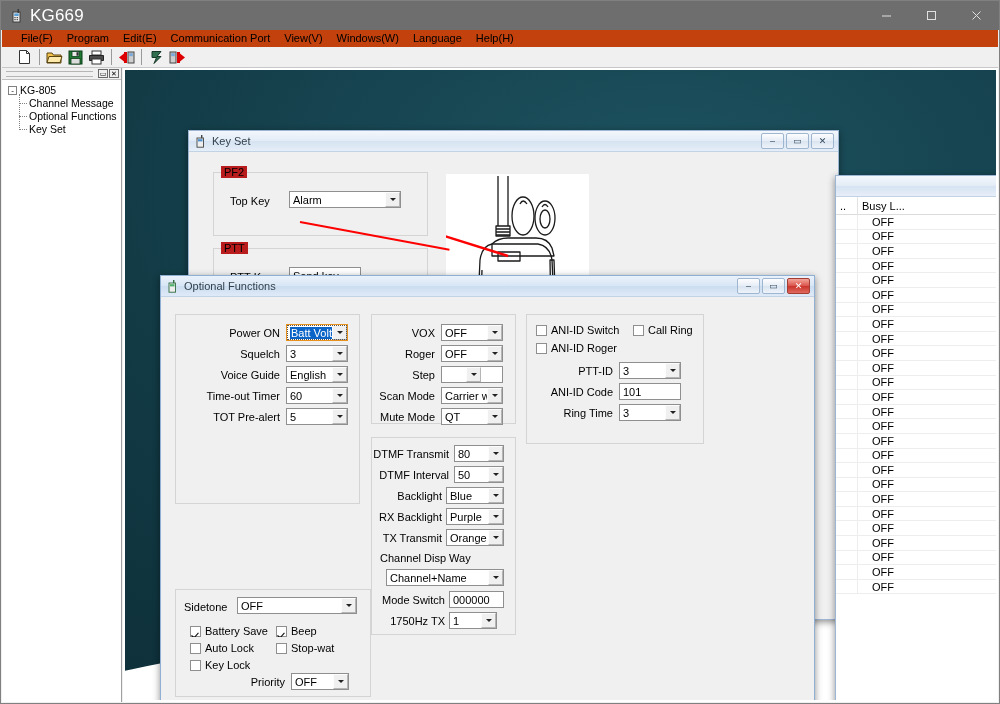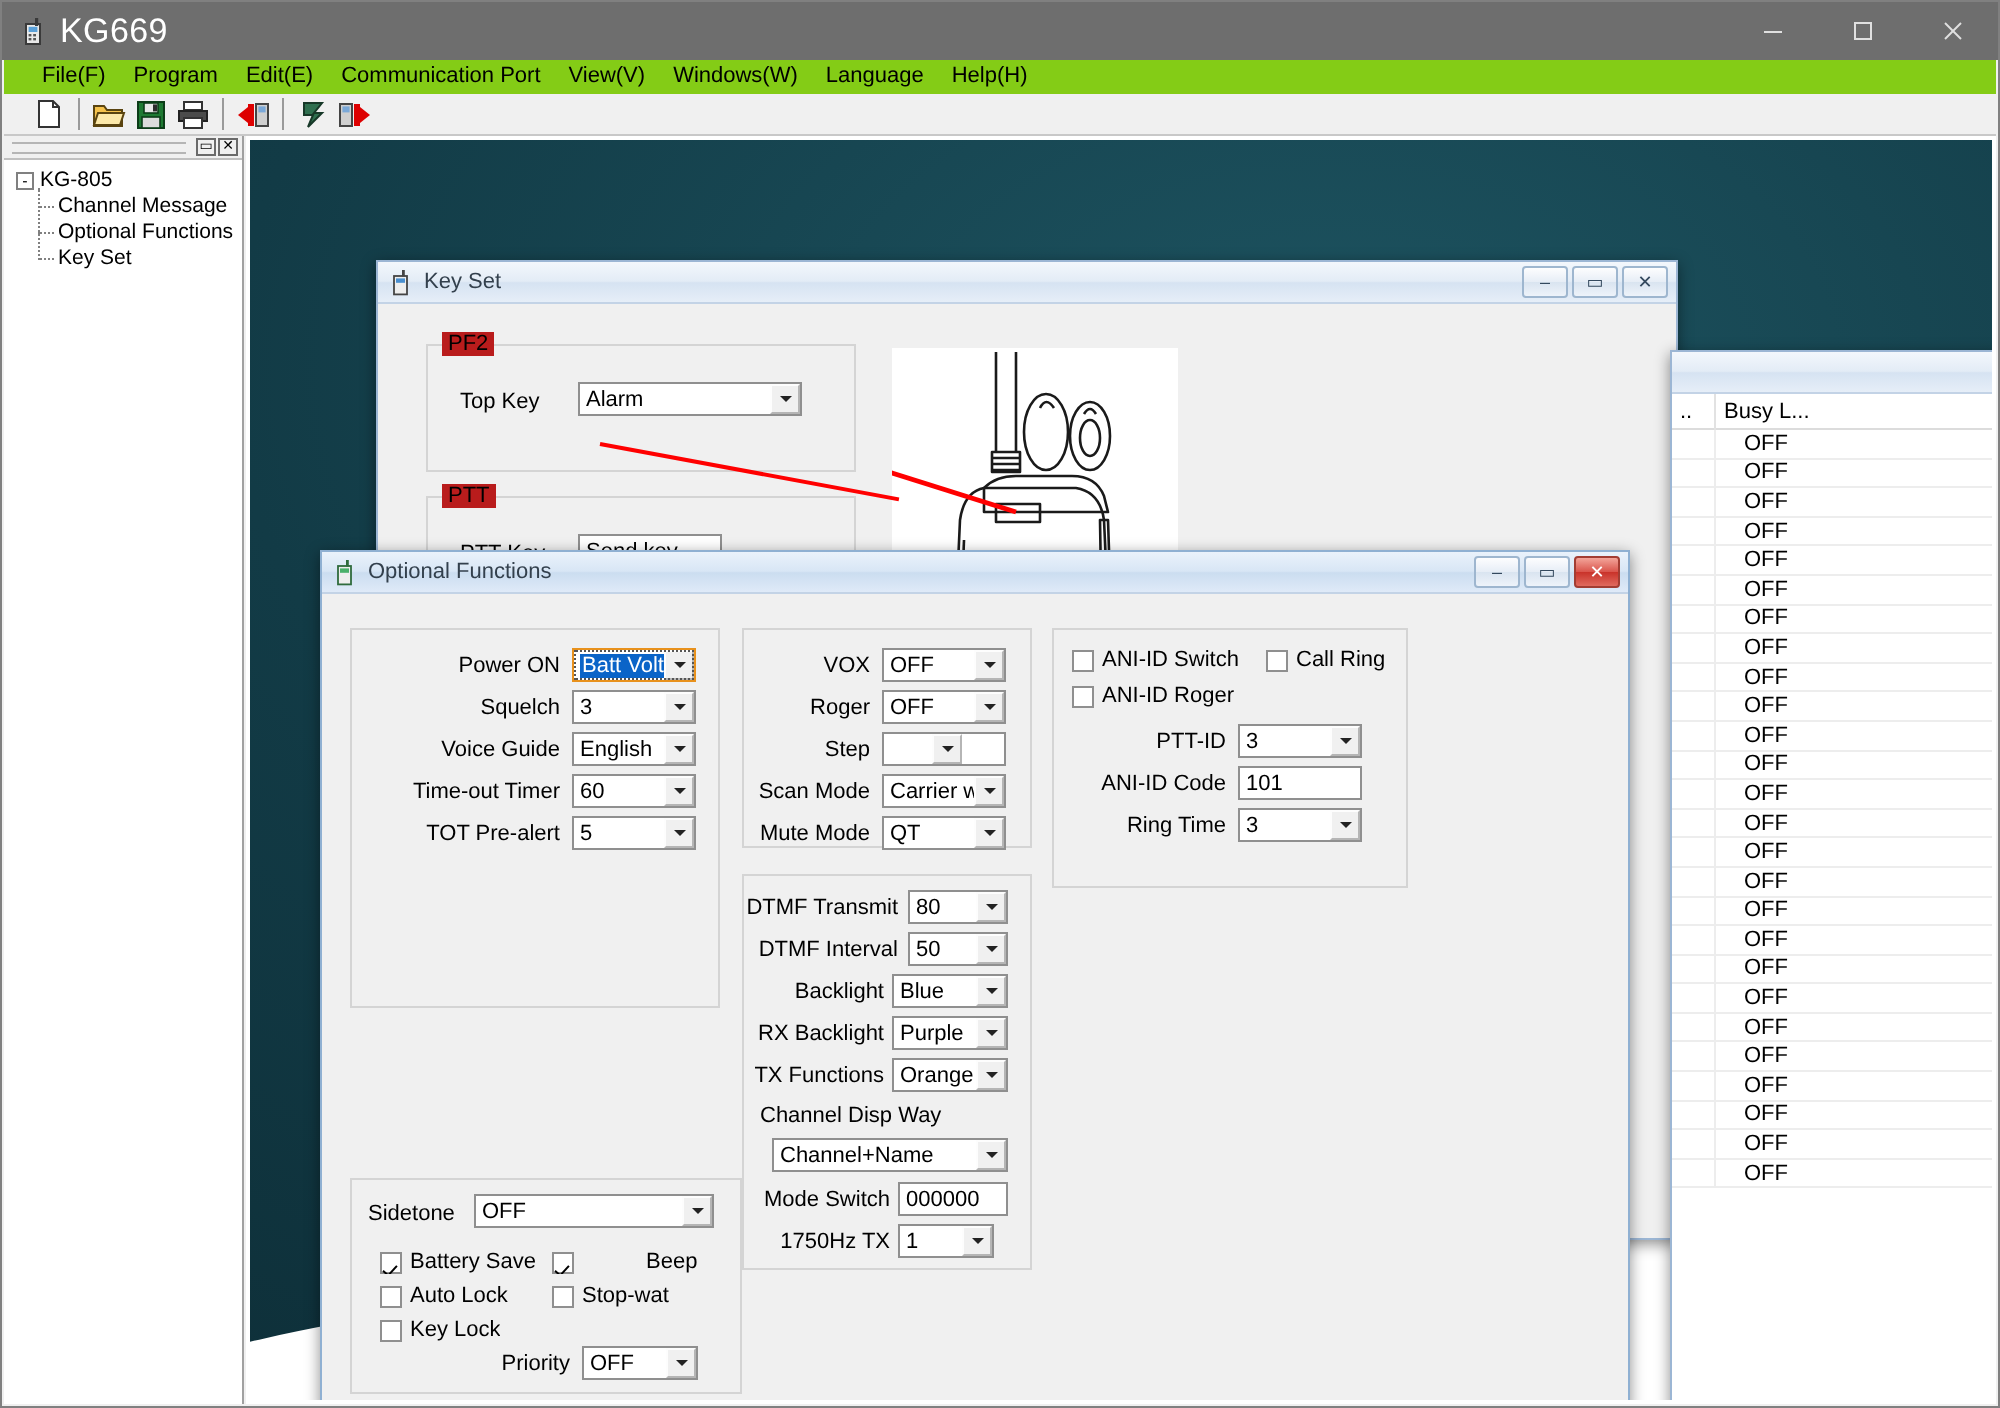--- a/index.html
+++ b/index.html
@@ -39,21 +39,21 @@
   }
   #titlebar .tb-btn {
     width: 45px; height: 29px;
     display: flex; align-items: center; justify-content: center;
     color: #e8e8e8; font-size: 13px; line-height: 1;
   }
 
   
   #menubar {
     position: absolute; left: 1px; top: 29px; right: 1px; height: 17px;
-    background: #84cc16;
+    background: #c2410c;
     display: flex; align-items: center;
     padding-left: 12px;
     font-size: 11px; color: #000;
   }
   #menubar .menu-item {
     padding: 1px 7px 2px 7px;
     white-space: nowrap;
   }
 
   
@@ -731,21 +731,21 @@
               <span class="cb-text">Blue</span>
               <span class="cb-arrow"></span>
             </div>
 
             <span class="lbl r" style="left:-8px; top:73px; width:78px;">RX Backlight</span>
             <div class="combo" style="left:74px; top:70px; width:58px;">
               <span class="cb-text">Purple</span>
               <span class="cb-arrow"></span>
             </div>
 
-            <span class="lbl r" style="left:-8px; top:94px; width:78px;">TX Functions</span>
+            <span class="lbl r" style="left:-8px; top:94px; width:78px;">TX Transmit</span>
             <div class="combo" style="left:74px; top:91px; width:58px;">
               <span class="cb-text">Orange</span>
               <span class="cb-arrow"></span>
             </div>
 
             <span class="lbl" style="left:8px; top:114px;">Channel Disp Way</span>
             <div class="combo" style="left:14px; top:131px; width:118px;">
               <span class="cb-text">Channel+Name</span>
               <span class="cb-arrow"></span>
             </div>
@@ -767,21 +767,21 @@
             <span class="lbl" style="left:8px; top:11px;">Sidetone</span>
             <div class="combo" style="left:61px; top:7px; width:120px;">
               <span class="cb-text">OFF</span>
               <span class="cb-arrow"></span>
             </div>
 
             <div class="chk" style="left:14px; top:35px; width:78px;">
               <span class="box on"></span>
               <span>Battery Save</span>
             </div>
-            <div class="chk" style="left:100px; top:35px;gap:32px;">
+            <div class="chk" style="left:100px; top:35px;">
               <span class="box on"></span>
               <span>Beep</span>
             </div>
             <div class="chk" style="left:14px; top:52px;">
               <span class="box"></span>
               <span>Auto Lock</span>
             </div>
             <div class="chk" style="left:100px; top:52px; width:72px;">
               <span class="box"></span>
               <span>Stop-wat</span>

